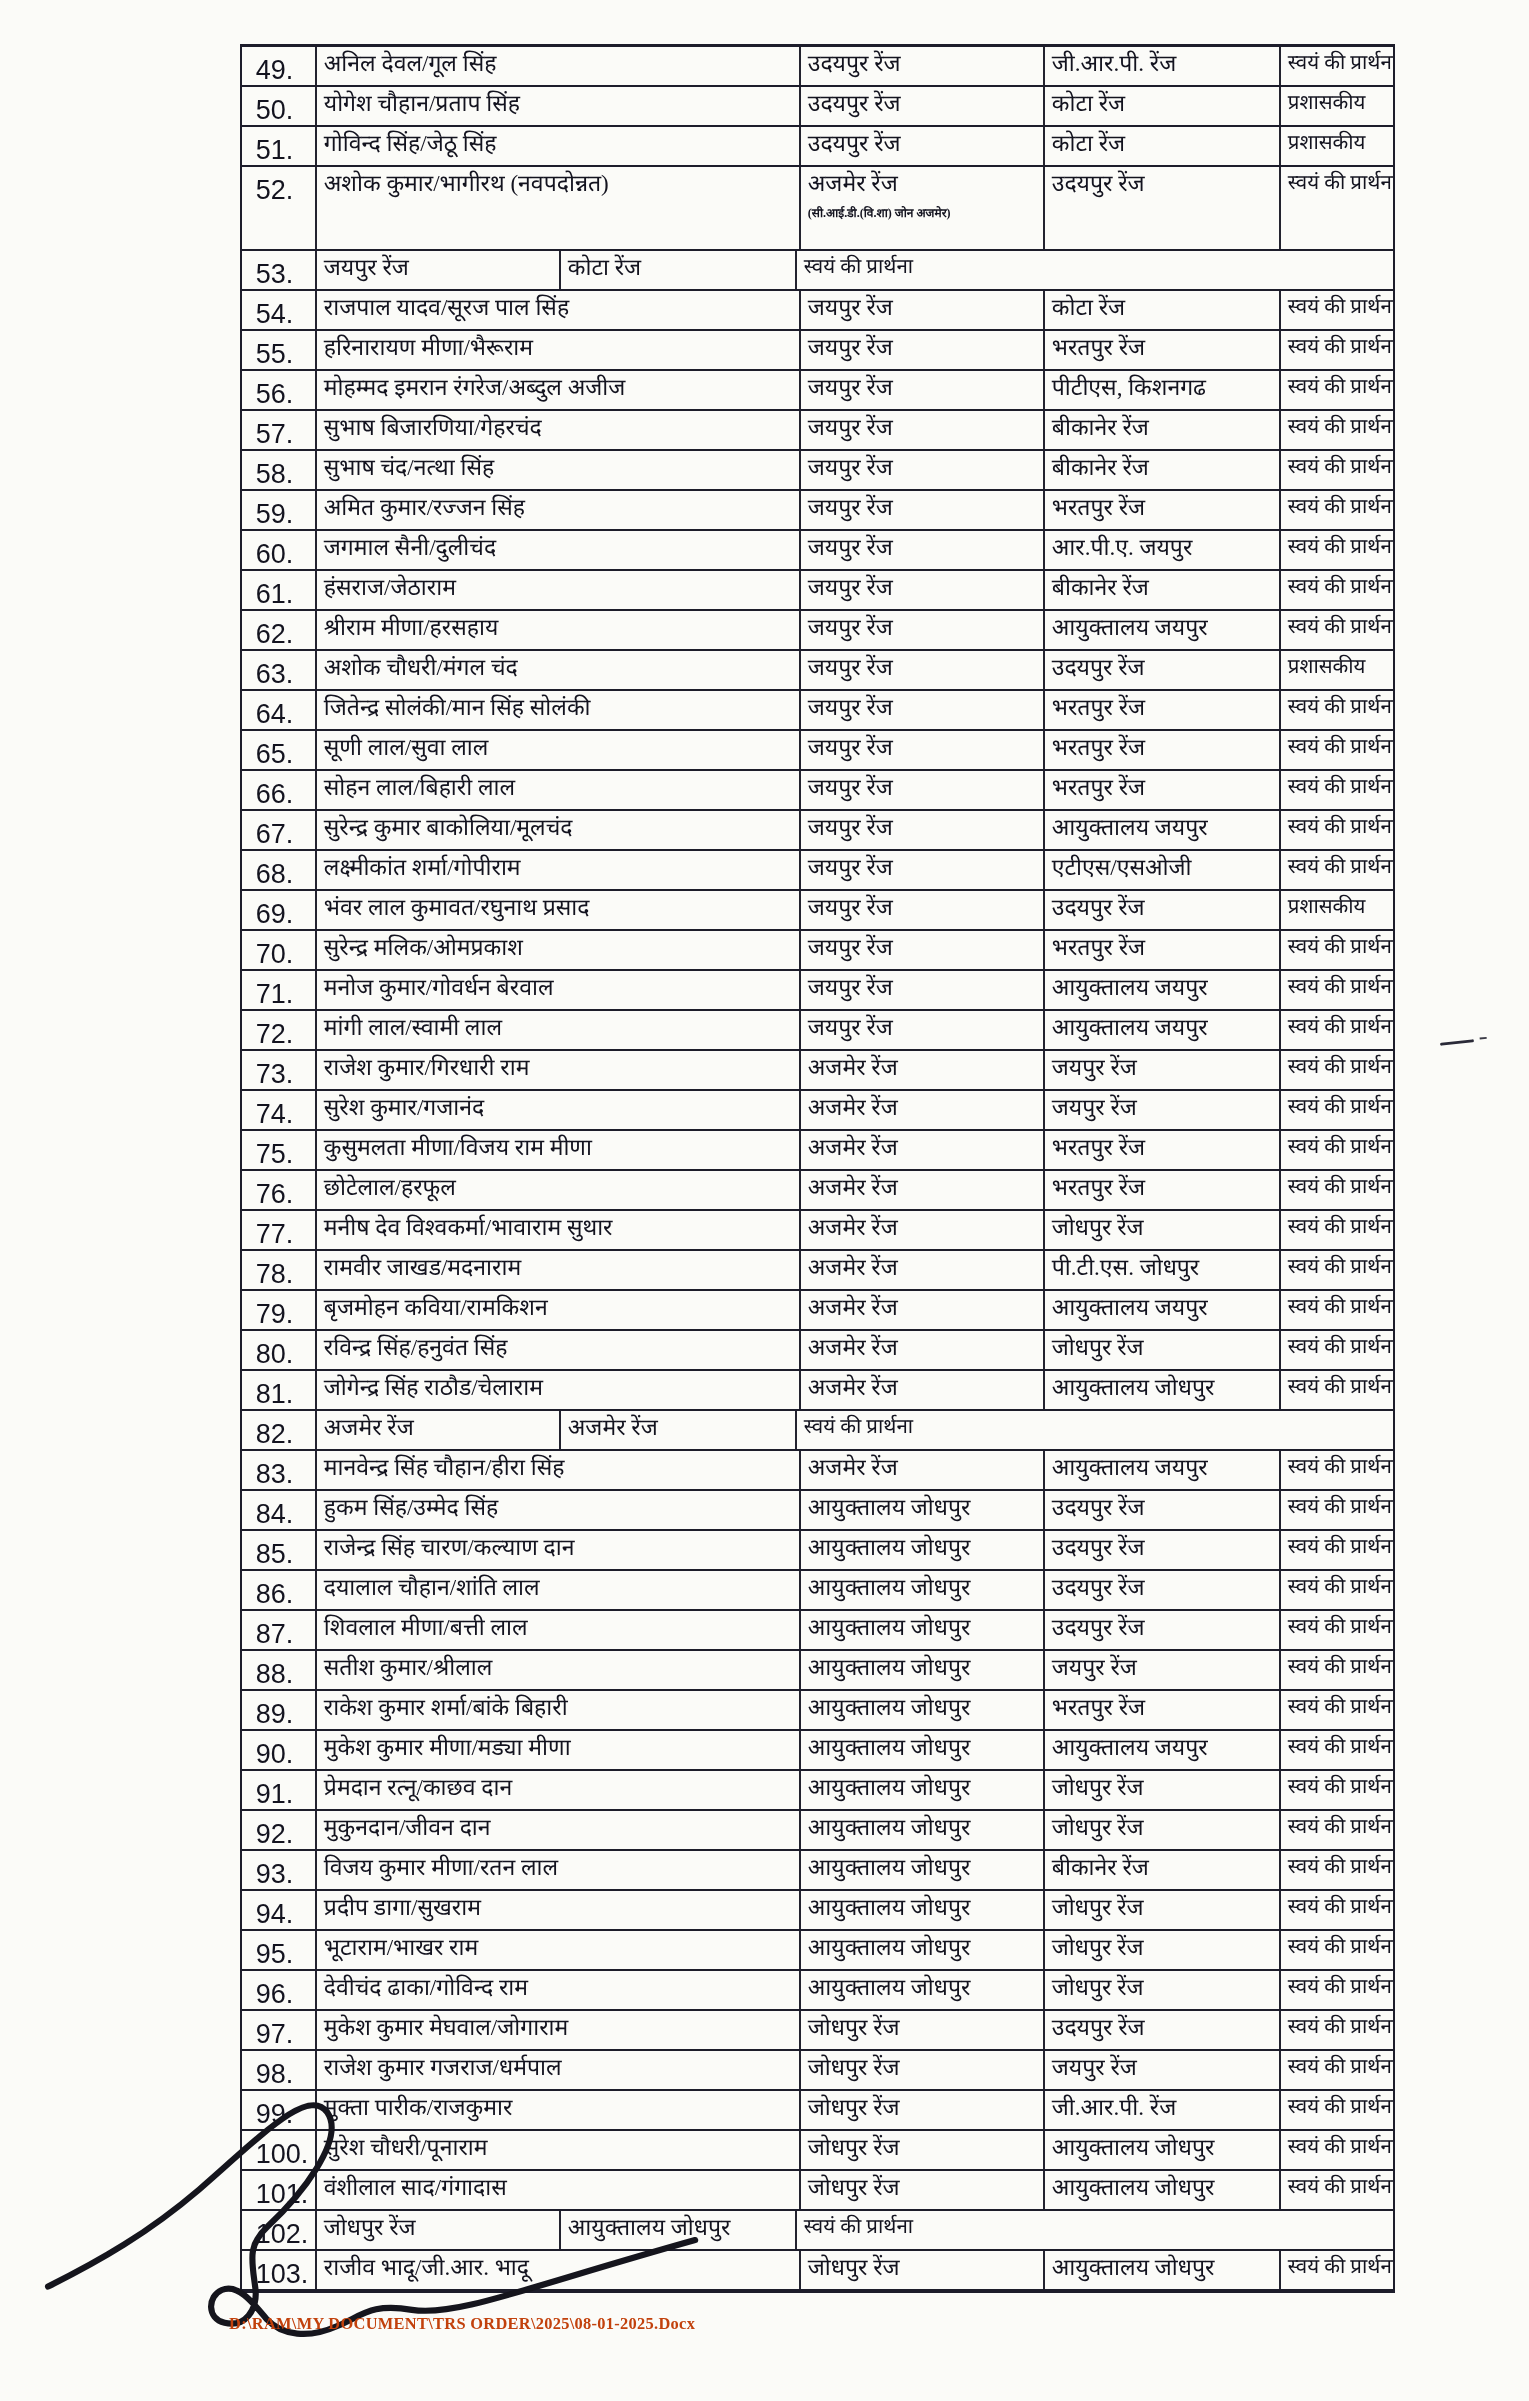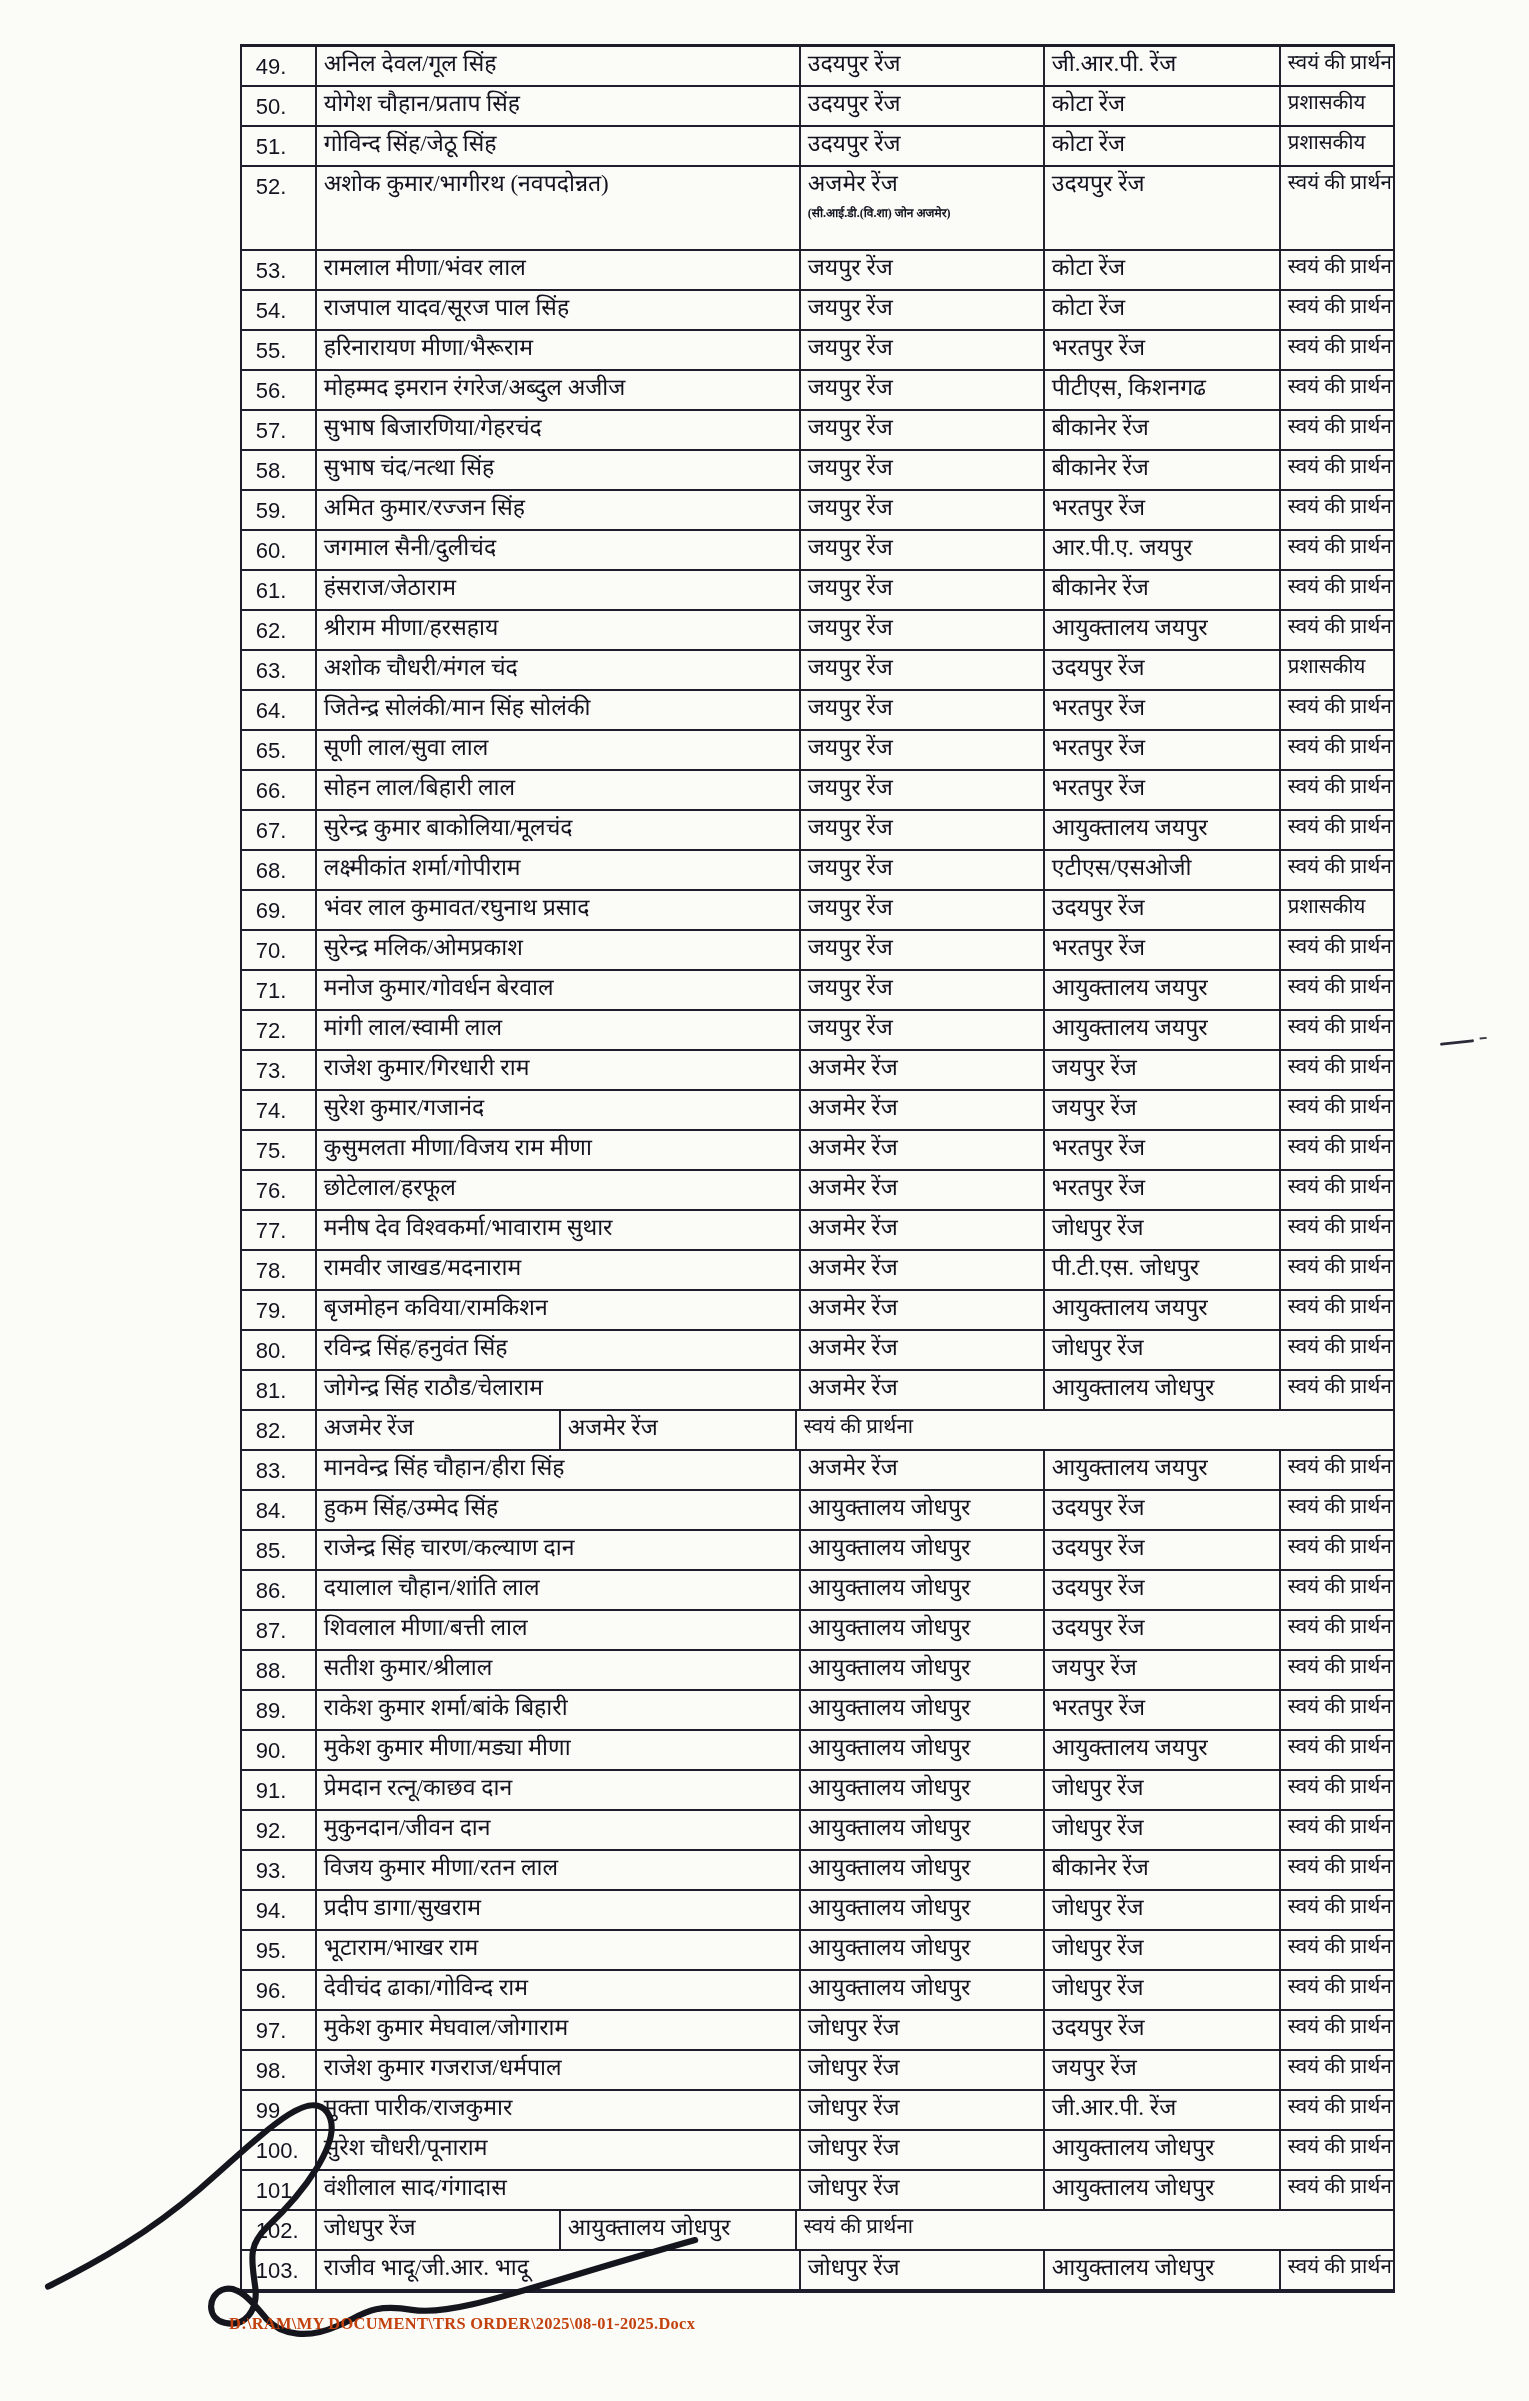--- a/index.html
+++ b/index.html
@@ -17,21 +17,21 @@
     box-sizing:border-box;background:transparent;
   }
   .row{display:flex;height:40px;border-bottom:2.1px solid #1d1d2b;box-sizing:border-box;}
   .row.tall{height:84px;}
   .cell{
     border-right:2.1px solid #23232f;box-sizing:border-box;
     padding:2.1px 2.7px 0 6.8px;
     font-size:23px;line-height:1.3;
     overflow:hidden;white-space:nowrap;
   }
-  .c-sno{width:75px;font-family:"Liberation Sans","DejaVu Sans",sans-serif;font-size:22px;padding-left:13.7px;padding-top:5.5px;}
+  .c-sno{width:75px;font-family:"Liberation Sans","DejaVu Sans",sans-serif;font-size:27px;padding-left:13.7px;padding-top:5.5px;}
   .c-name{width:484px;}
   .c-from{width:244px;}
   .c-to{width:236px;}
   .c-reason{flex:1;border-right:none;font-size:20.5px;}
   .from-note{display:block;font-size:12px;font-weight:bold;margin-top:6.8px;white-space:nowrap;}
   .footer{
     position:absolute;left:229px;top:2314px;
     font-family:"Liberation Serif","DejaVu Serif",serif;
     font-weight:bold;font-size:16.4px;letter-spacing:0.3px;color:#c2410c;
   }
@@ -78,21 +78,20 @@
     <div class="row tall">
       <div class="cell c-sno">52.</div>
       <div class="cell c-name"><span>अशोक कुमार/भागीरथ (नवपदोन्नत)</span></div>
       <div class="cell c-from" style="white-space:normal;"><span>अजमेर रेंज</span><span class="from-note">(सी.आई.डी.(वि.शा) जोन अजमेर)</span></div>
       <div class="cell c-to">उदयपुर रेंज</div>
       <div class="cell c-reason">स्वयं की प्रार्थना</div>
     </div>
 
     <div class="row">
       <div class="cell c-sno">53.</div>
-      <div class="cell c-name"><span>रामलाल मीणा/भंवर लाल</span></div>
       <div class="cell c-from" style="white-space:normal;"><span>जयपुर रेंज</span></div>
       <div class="cell c-to">कोटा रेंज</div>
       <div class="cell c-reason">स्वयं की प्रार्थना</div>
     </div>
 
     <div class="row">
       <div class="cell c-sno">54.</div>
       <div class="cell c-name"><span>राजपाल यादव/सूरज पाल सिंह</span></div>
       <div class="cell c-from" style="white-space:normal;"><span>जयपुर रेंज</span></div>
       <div class="cell c-to">कोटा रेंज</div>

